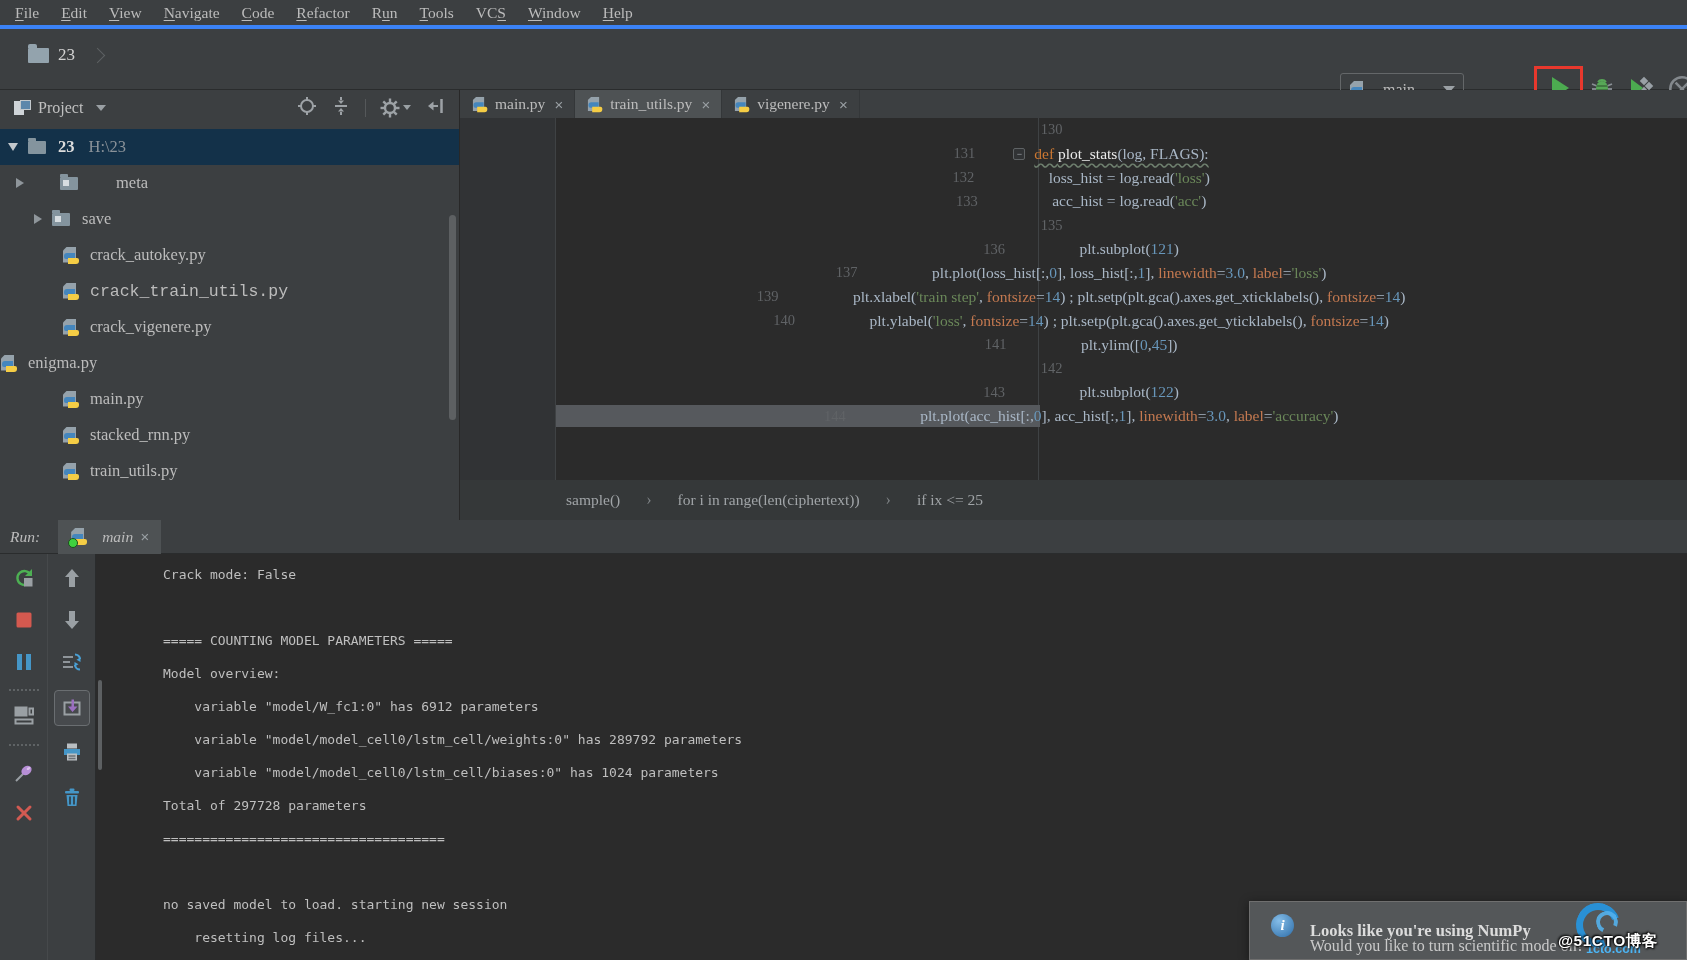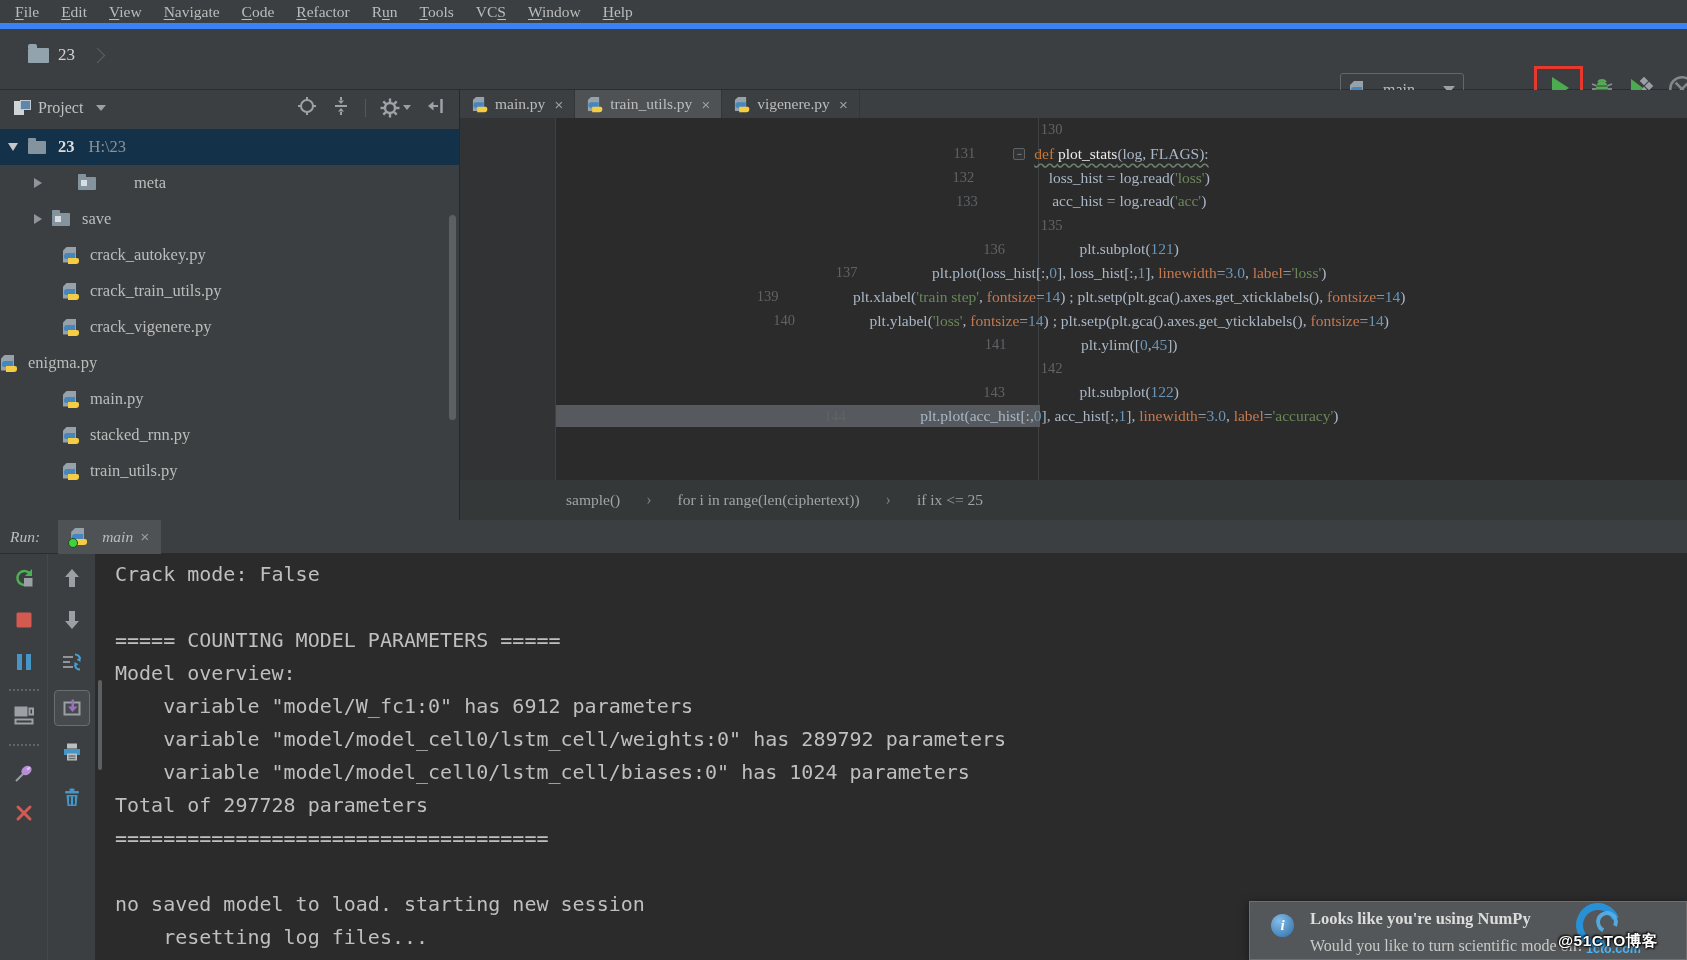--- a/index.html
+++ b/index.html
@@ -2,21 +2,21 @@
 <html><head>
 <meta charset="utf-8">
 <style>
   * { margin:0; padding:0; box-sizing:border-box; }
   html,body { width:1687px; height:960px; overflow:hidden; background:#2b2b2b;
     font-family:"Liberation Serif","DejaVu Serif",serif; }
   #app { position:relative; width:1687px; height:960px; background:#2b2b2b; overflow:hidden; }
 
   
   #menubar { position:absolute; top:0; left:0; right:0; height:29px; background:#3c3f41;
-    border-bottom:6px solid #3b82f6; display:flex; align-items:center; padding-left:4px; }
+    border-bottom:4px solid #3b82f6; display:flex; align-items:center; padding-left:4px; }
   .menu-item { color:#bcbcbc; font-size:15.5px; padding:0 11px; line-height:29px; cursor:default; }
   .menu-item u { text-underline-offset:2px; }
 
   
   #toolbar { position:absolute; top:29px; left:0; right:0; height:61px; background:#3c3f41;
     border-bottom:1px solid #2a2c2d; }
   .crumb { position:absolute; left:28px; top:16px; display:flex; align-items:center; gap:9px; }
   .bigfolder { width:21px; height:15px; background:#93a3ad; border-radius:1px; position:relative; }
   .bigfolder::before { content:""; position:absolute; top:-4px; left:0; width:9px; height:4px; background:#93a3ad; border-radius:2px 2px 0 0; }
   .crumb-label { color:#d2d2d2; font-size:17px; }
@@ -110,30 +110,30 @@
   #runbody { position:absolute; top:34px; bottom:0; left:0; right:0; }
   #rcol1 { position:absolute; left:0; top:0; bottom:0; width:48px; background:#3c3f41; border-right:1px solid #46494b; }
   #rcol2 { position:absolute; left:48px; top:0; bottom:0; width:48px; background:#3c3f41; border-right:1px solid #2a2c2d; }
   .ricon { position:absolute; left:13px; width:22px; height:22px; }
   .rdots { position:absolute; left:9px; width:30px; border-top:2px dotted #5f6365; }
   .selbox { position:absolute; left:6px; width:36px; height:36px; border:1px solid #6a6e71; border-radius:4px;
     background:#474a4d; display:flex; align-items:center; justify-content:center; }
 
   #console { position:absolute; left:96px; right:0; top:0; bottom:0; background:#2b2b2b; padding:4px 0 0 19px; }
   .conline { height:33px; line-height:33px; white-space:pre; font-family:"DejaVu Sans Mono","Liberation Mono",monospace;
-    font-size:20px; color:#bfbfbf; }
+    font-size:13px; color:#bfbfbf;margin-left:48px; }
   #console-scrollbar { position:absolute; left:98px; top:126px; width:4px; height:90px; background:#5d6062; border-radius:2px; }
 
   
   #notification { position:absolute; left:1249px; top:901px; width:438px; height:59px; background:#545759;
     border:1px solid #6f6f6f; box-shadow:0 2px 10px rgba(0,0,0,.45); }
   .ninfo { position:absolute; left:21px; top:12px; width:23px; height:23px; border-radius:50%;
     background:radial-gradient(circle at 35% 30%, #85bde8, #2d6da8); color:#fff;
     font:bold italic 15px/23px "Liberation Serif",serif; text-align:center; }
-  .ntitle { position:absolute; left:60px; top:7px; font-weight:bold; font-size:16.5px; color:#dcdcdc; }
+  .ntitle { position:absolute; left:60px; top:19px; font-weight:bold; font-size:16.5px; color:#dcdcdc; }
   .nbody { position:absolute; left:60px; top:35px; font-size:16px; color:#c9c9c9; }
 
   
   #watermark { position:absolute; left:1540px; top:895px; width:150px; height:65px; z-index:50; }
   .wm-ring { position:absolute; left:36px; top:8px; width:44px; height:44px; border:7px solid #2794dc;
     border-right-color:transparent; border-radius:50%; transform:rotate(25deg); opacity:.95; }
   .wm-ring2 { position:absolute; left:56px; top:16px; width:22px; height:22px; border:4px solid #55b1ec;
     border-bottom-color:transparent; border-radius:50%; transform:rotate(-20deg); opacity:.9; }
   .wm-sub { position:absolute; left:46px; top:47px; color:#4cb5f5; font:bold 12.5px "Liberation Sans",sans-serif; }
   .wm-text { position:absolute; left:18px; top:36px; color:#fff; font:bold 15.5px "Liberation Sans",sans-serif;
@@ -270,39 +270,39 @@
             </svg></span>
       </div>
     </div>
     <div id="project-tree">
         <div class="tree-row sel" style="padding-left: 8px;">
           <span class="tri down"></span>
           <span class="folder"></span>
           <span class="lbl b">23</span>
           <span class="hint">H:\23</span>
         </div>
-        <div class="tree-row" style="padding-left: 34px; gap: 26px;">
+        <div class="tree-row" style="padding-left: 16px; gap: 26px;">
           <span class="tri right"></span>
           <span class="folder dot"></span>
           <span class="lbl">meta</span>
         </div>
         <div class="tree-row" style="padding-left: 34px;">
           <span class="tri right"></span>
           <span class="folder dot"></span>
           <span class="lbl">save</span>
         </div>
         <div class="tree-row" style="padding-left: 62px;">
           <span class="pyicon">
             <span class="pg"></span>
             <span class="sb"></span>
             <span class="sy"></span>
           </span>
           <span class="lbl">crack_autokey.py</span>
         </div>
-        <div class="tree-row" style="padding-left: 62px;">
+        <div class="tree-row" style="padding-left: 62px; font-family: Liberation Mono, monospace;">
           <span class="pyicon">
             <span class="pg"></span>
             <span class="sb"></span>
             <span class="sy"></span>
           </span>
           <span class="lbl">crack_train_utils.py</span>
         </div>
         <div class="tree-row" style="padding-left: 62px;">
           <span class="pyicon">
             <span class="pg"></span>

